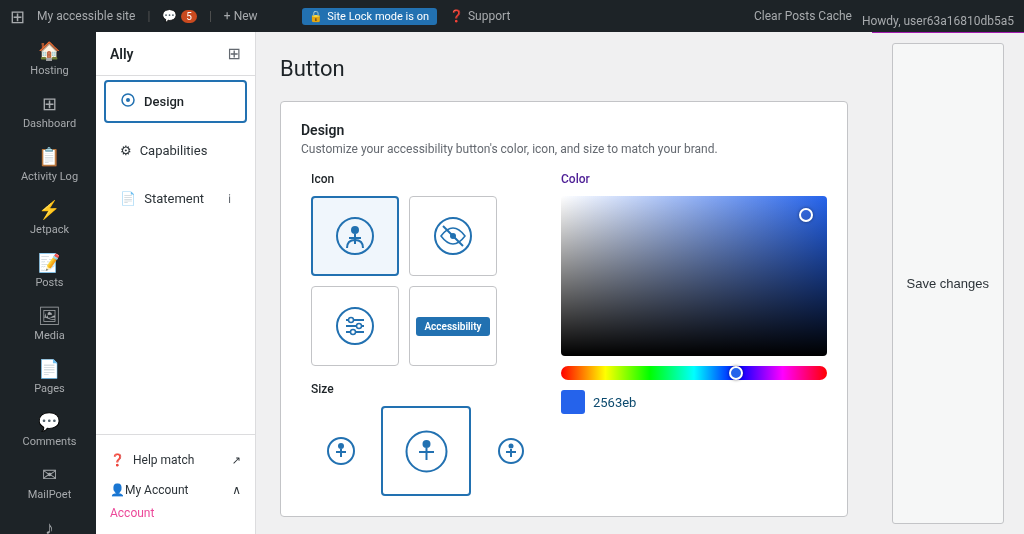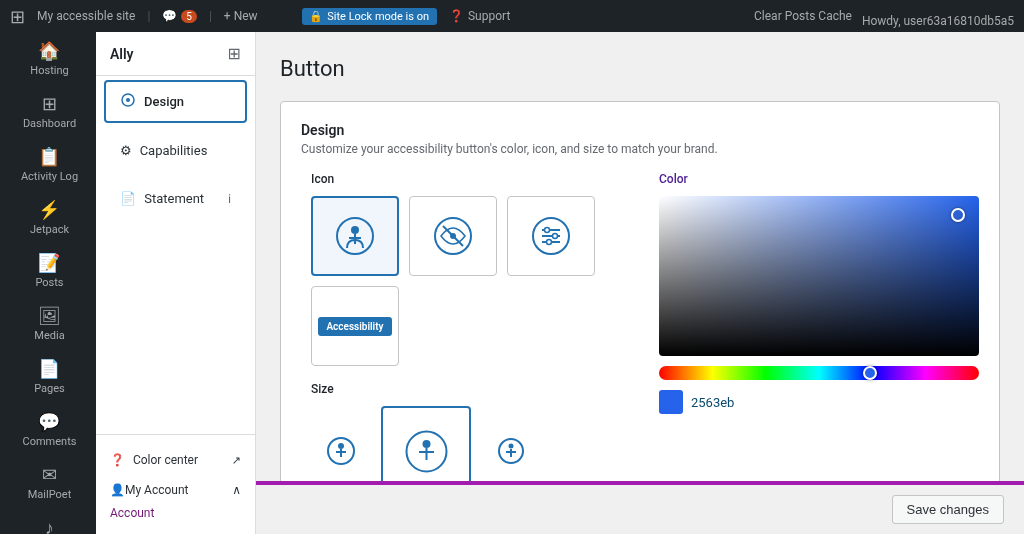--- a/index.html
+++ b/index.html
@@ -71,21 +71,21 @@
     .color-label { font-size: 12px; font-weight: 500; color: #4c1d95; margin-bottom: 10px; }
     .color-gradient { width: 100%; height: 160px; border-radius: 4px; position: relative; background: linear-gradient(to bottom, transparent, #000), linear-gradient(to right, #fff, #2563eb); margin-bottom: 10px; overflow: hidden; }
     .color-cursor { position: absolute; right: 14px; top: 12px; width: 14px; height: 14px; border-radius: 50%; border: 2px solid #fff; box-shadow: 0 0 3px rgba(0,0,0,0.5); }
     .hue-slider { width: 100%; height: 14px; border-radius: 7px; background: linear-gradient(to right, #ff0000, #ffff00, #00ff00, #00ffff, #0000ff, #ff00ff, #ff0000); margin-bottom: 10px; position: relative; }
     .hue-cursor { position: absolute; left: calc(66% - 7px); top: 0; width: 14px; height: 14px; border-radius: 50%; border: 2px solid #fff; box-shadow: 0 0 3px rgba(0,0,0,0.5); background: #2563eb; }
     .color-value { display: flex; align-items: center; gap: 8px; }
     .color-swatch { width: 24px; height: 24px; border-radius: 3px; background: #2563eb; }
     .color-hex { font-size: 13px; color: #0c4a6e; }
 
     
-    .footer-bar { background: #f0f0f1; border-top: 4px solid #a21caf; padding: 10px 20px; display: flex; justify-content: flex-end; flex-shrink: 0; }
+    .footer-bar { background: #f0f0f1; border-top: 1px solid #a21caf; padding: 10px 20px; display: flex; justify-content: flex-end; flex-shrink: 0; }
     .save-btn { background: #f6f7f7; border: 1px solid #c3c4c7; color: #2c3338; padding: 6px 14px; border-radius: 3px; cursor: pointer; font-size: 13px; }
   </style>
 </head>
 <body>
 
 <div class="top-bar">
   <span style="font-size:18px; color:#a7aaad;">⊞</span>
   <span style="cursor:pointer;">My accessible site</span>
   <span style="color:#555;">|</span>
   <span style="display:flex;align-items:center;gap:4px;">
@@ -176,35 +176,35 @@
         <span>Capabilities</span>
       </div>
       <div class="ally-sub-item">
         <span>📄</span>
         <span>Statement</span>
         <span style="margin-left:auto; color:#646970; font-size:12px;">ℹ</span>
       </div>
       <div class="ally-footer">
         <div class="ally-footer-item">
           <span>❓</span>
-          <span>Color center</span>
+          <span>Help match</span>
           <span style="margin-left:auto; font-size:11px;">↗</span>
         </div>
         <div class="ally-account">
           <span>👤</span>
           <span>My Account</span>
           <span style="margin-left:auto;">∧</span>
         </div>
         <div style="padding: 0 14px 4px 14px;">
-          <span style="font-size:12px; color:#701a75;">Account</span>
+          <span style="font-size:12px; color:#ec4899;">Account</span>
         </div>
       </div>
     </div>
 
-    <div style="flex:1; display:flex; flex-direction:column; overflow:hidden;">
+    <div style="flex:1; display:flex; flex-direction:row; overflow:hidden;">
       <div class="main-content">
         <h1 class="page-title">Button</h1>
 
         <div class="section-card">
           <div class="section-title">Design</div>
           <div class="section-desc">Customize your accessibility button's color, icon, and size to match your brand.</div>
 
           <div class="design-layout">
             <div class="design-left">
 

